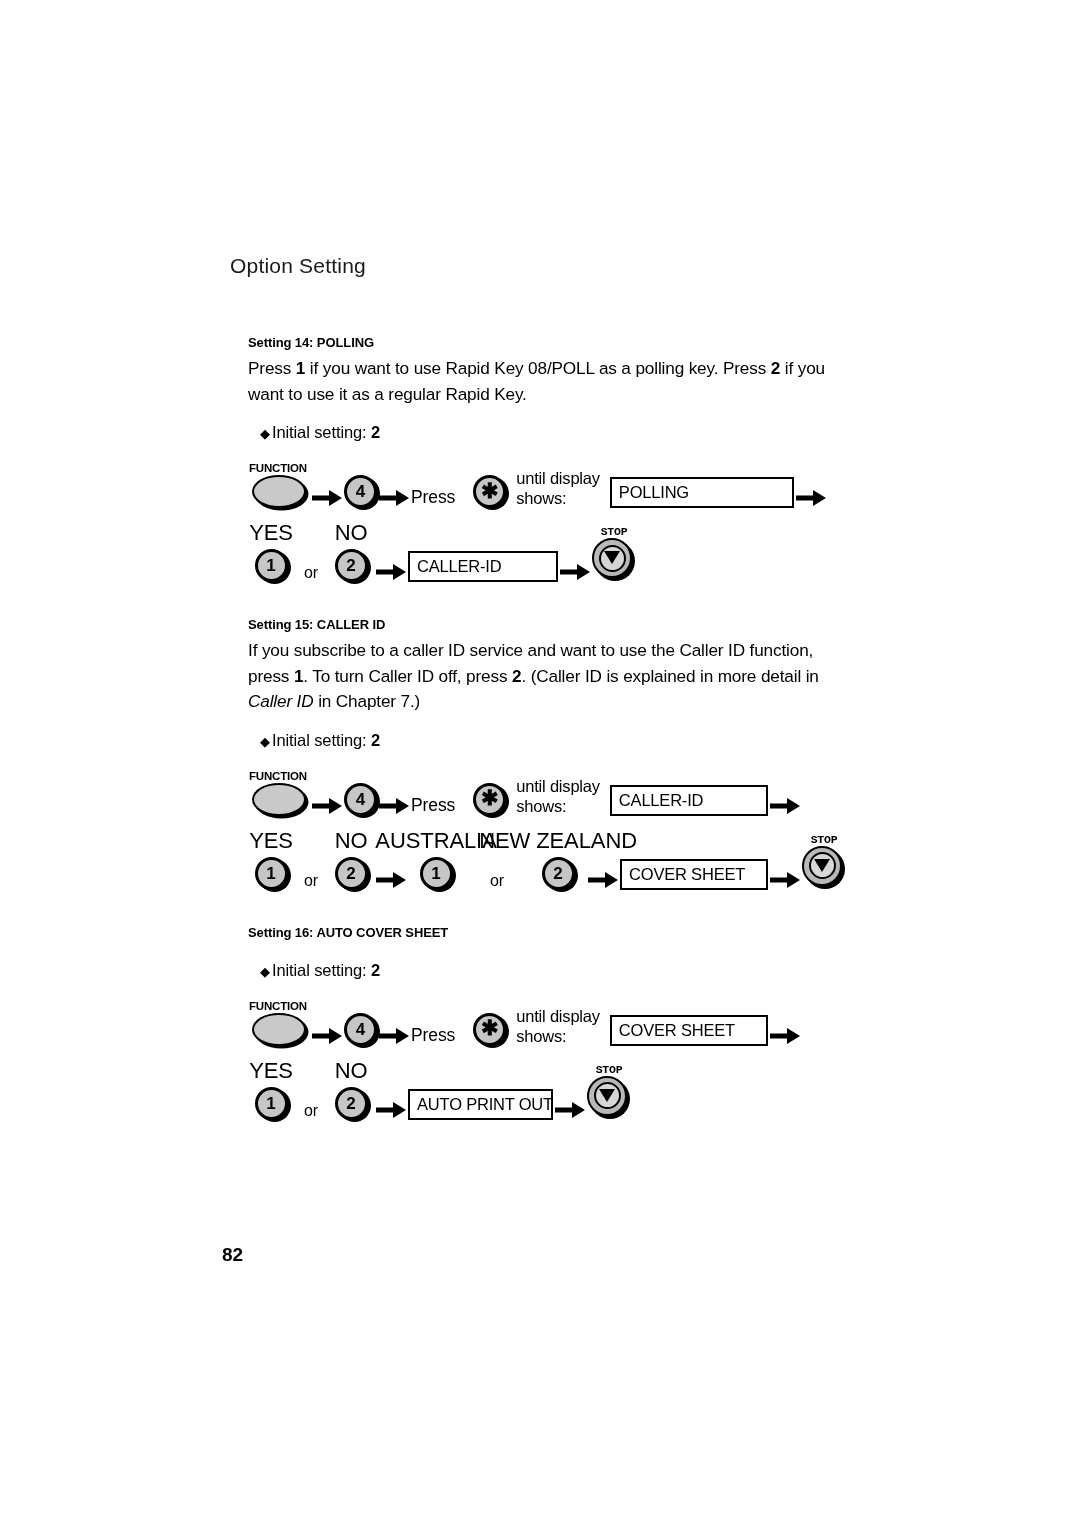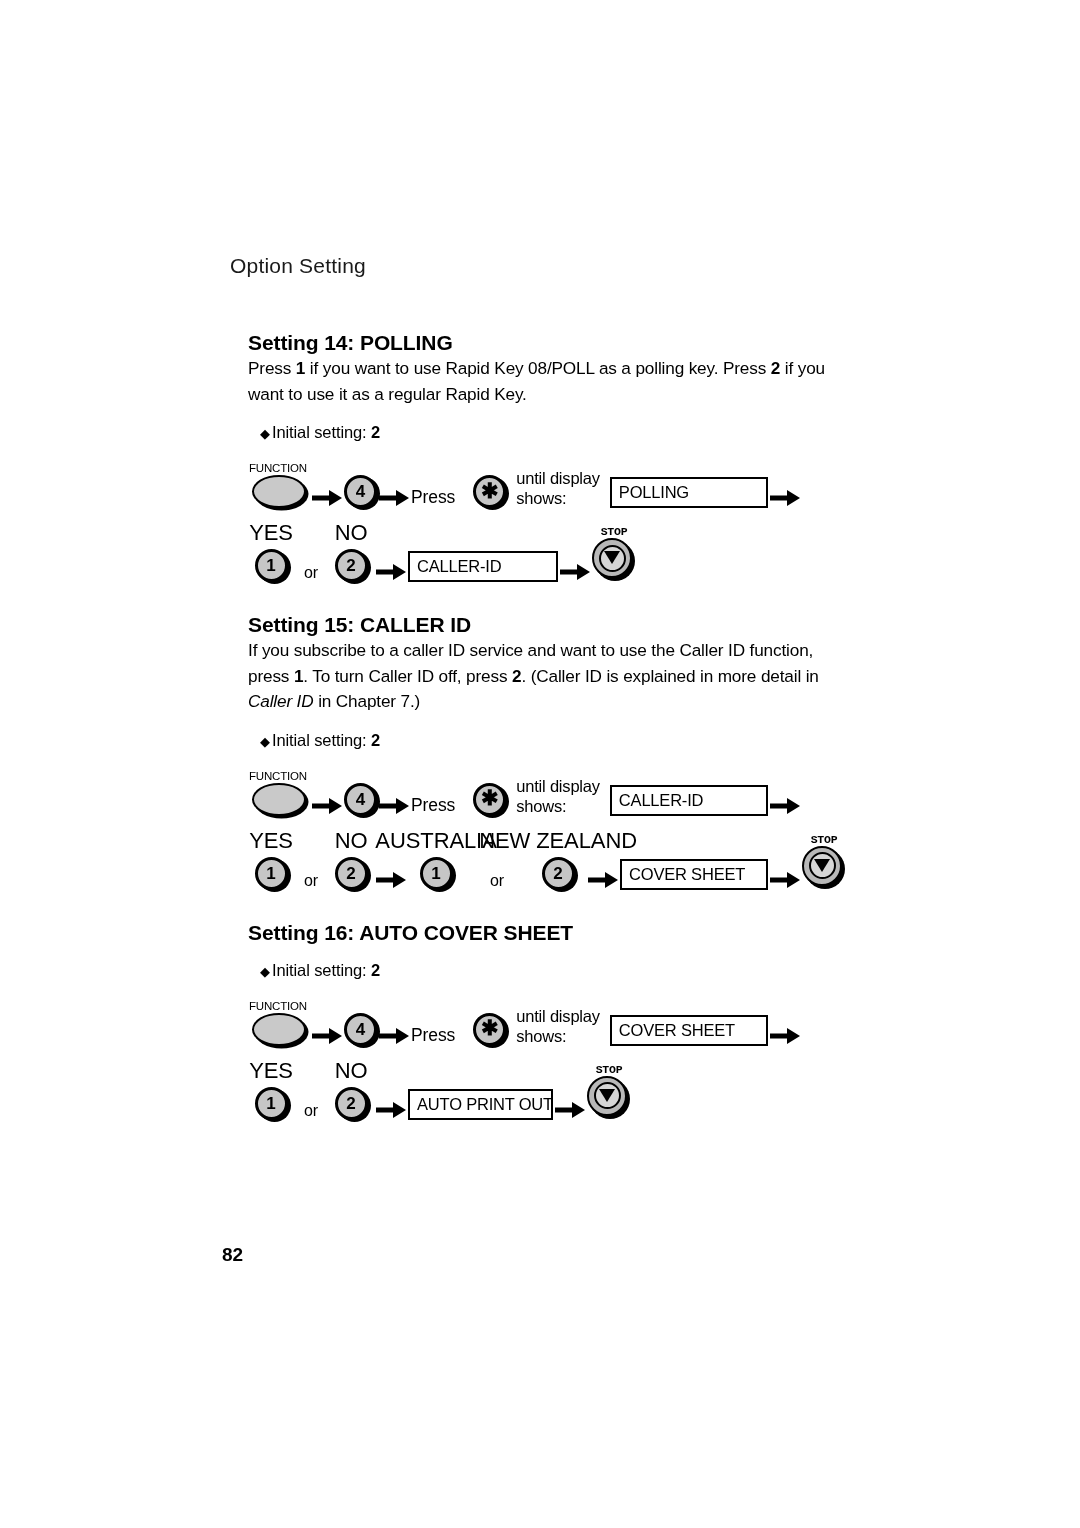--- a/index.html
+++ b/index.html
@@ -34,21 +34,21 @@
 
   
   .content {
     position: absolute;
     left: 248px;
     top: 330px;
     width: 604px;
   }
 
   .sec-title {
-    font-size: 21px;
+    font-size: 13px;
     font-weight: bold;
     line-height: 25px;
     margin: 0 0 1px 0;
     letter-spacing: -0.1px;
   }
 
   .sec-body {
     font-size: 17.2px;
     line-height: 25.5px;
     margin: 0;
@@ -107,21 +107,21 @@
     border: 2px solid #000;
     box-shadow: 2.5px 2.5px 0 0 #000;
     box-sizing: border-box;
   }
   .fn-label {
     position: absolute;
     bottom: 100%;
     left: 1px;
     margin-bottom: 1px;
     font-size: 11.5px;
-    font-weight: normal;
+    font-weight: bold;
     letter-spacing: -0.2px;
     white-space: nowrap;
   }
 
   
   .rnd-key {
     width: 33px;
     height: 33px;
     border-radius: 50%;
     background: #c6c6c6;
@@ -303,21 +303,21 @@
             <div class="rnd-key star">✱</div>
           </div>
           <div class="spacer-sm"></div>
           <div class="cell" style="align-items:center;">
             <div class="two-line">
               <div>until display</div>
               <div>shows:</div>
             </div>
           </div>
           <div class="spacer-sm"></div>
-          <div class="display-box" style="width:158px;">POLLING</div>
+          <div class="display-box" style="width:184px;">POLLING</div>
           <div class="arrow"></div>
         </div>
 
         <div class="flow-row" style="margin-top:18px;">
           <div class="cell" style="width:46px;">
             <span class="caplabel">YES</span>
             <div class="rnd-key">1</div>
           </div>
           <div class="spacer-sm"></div>
           <div class="cell">

